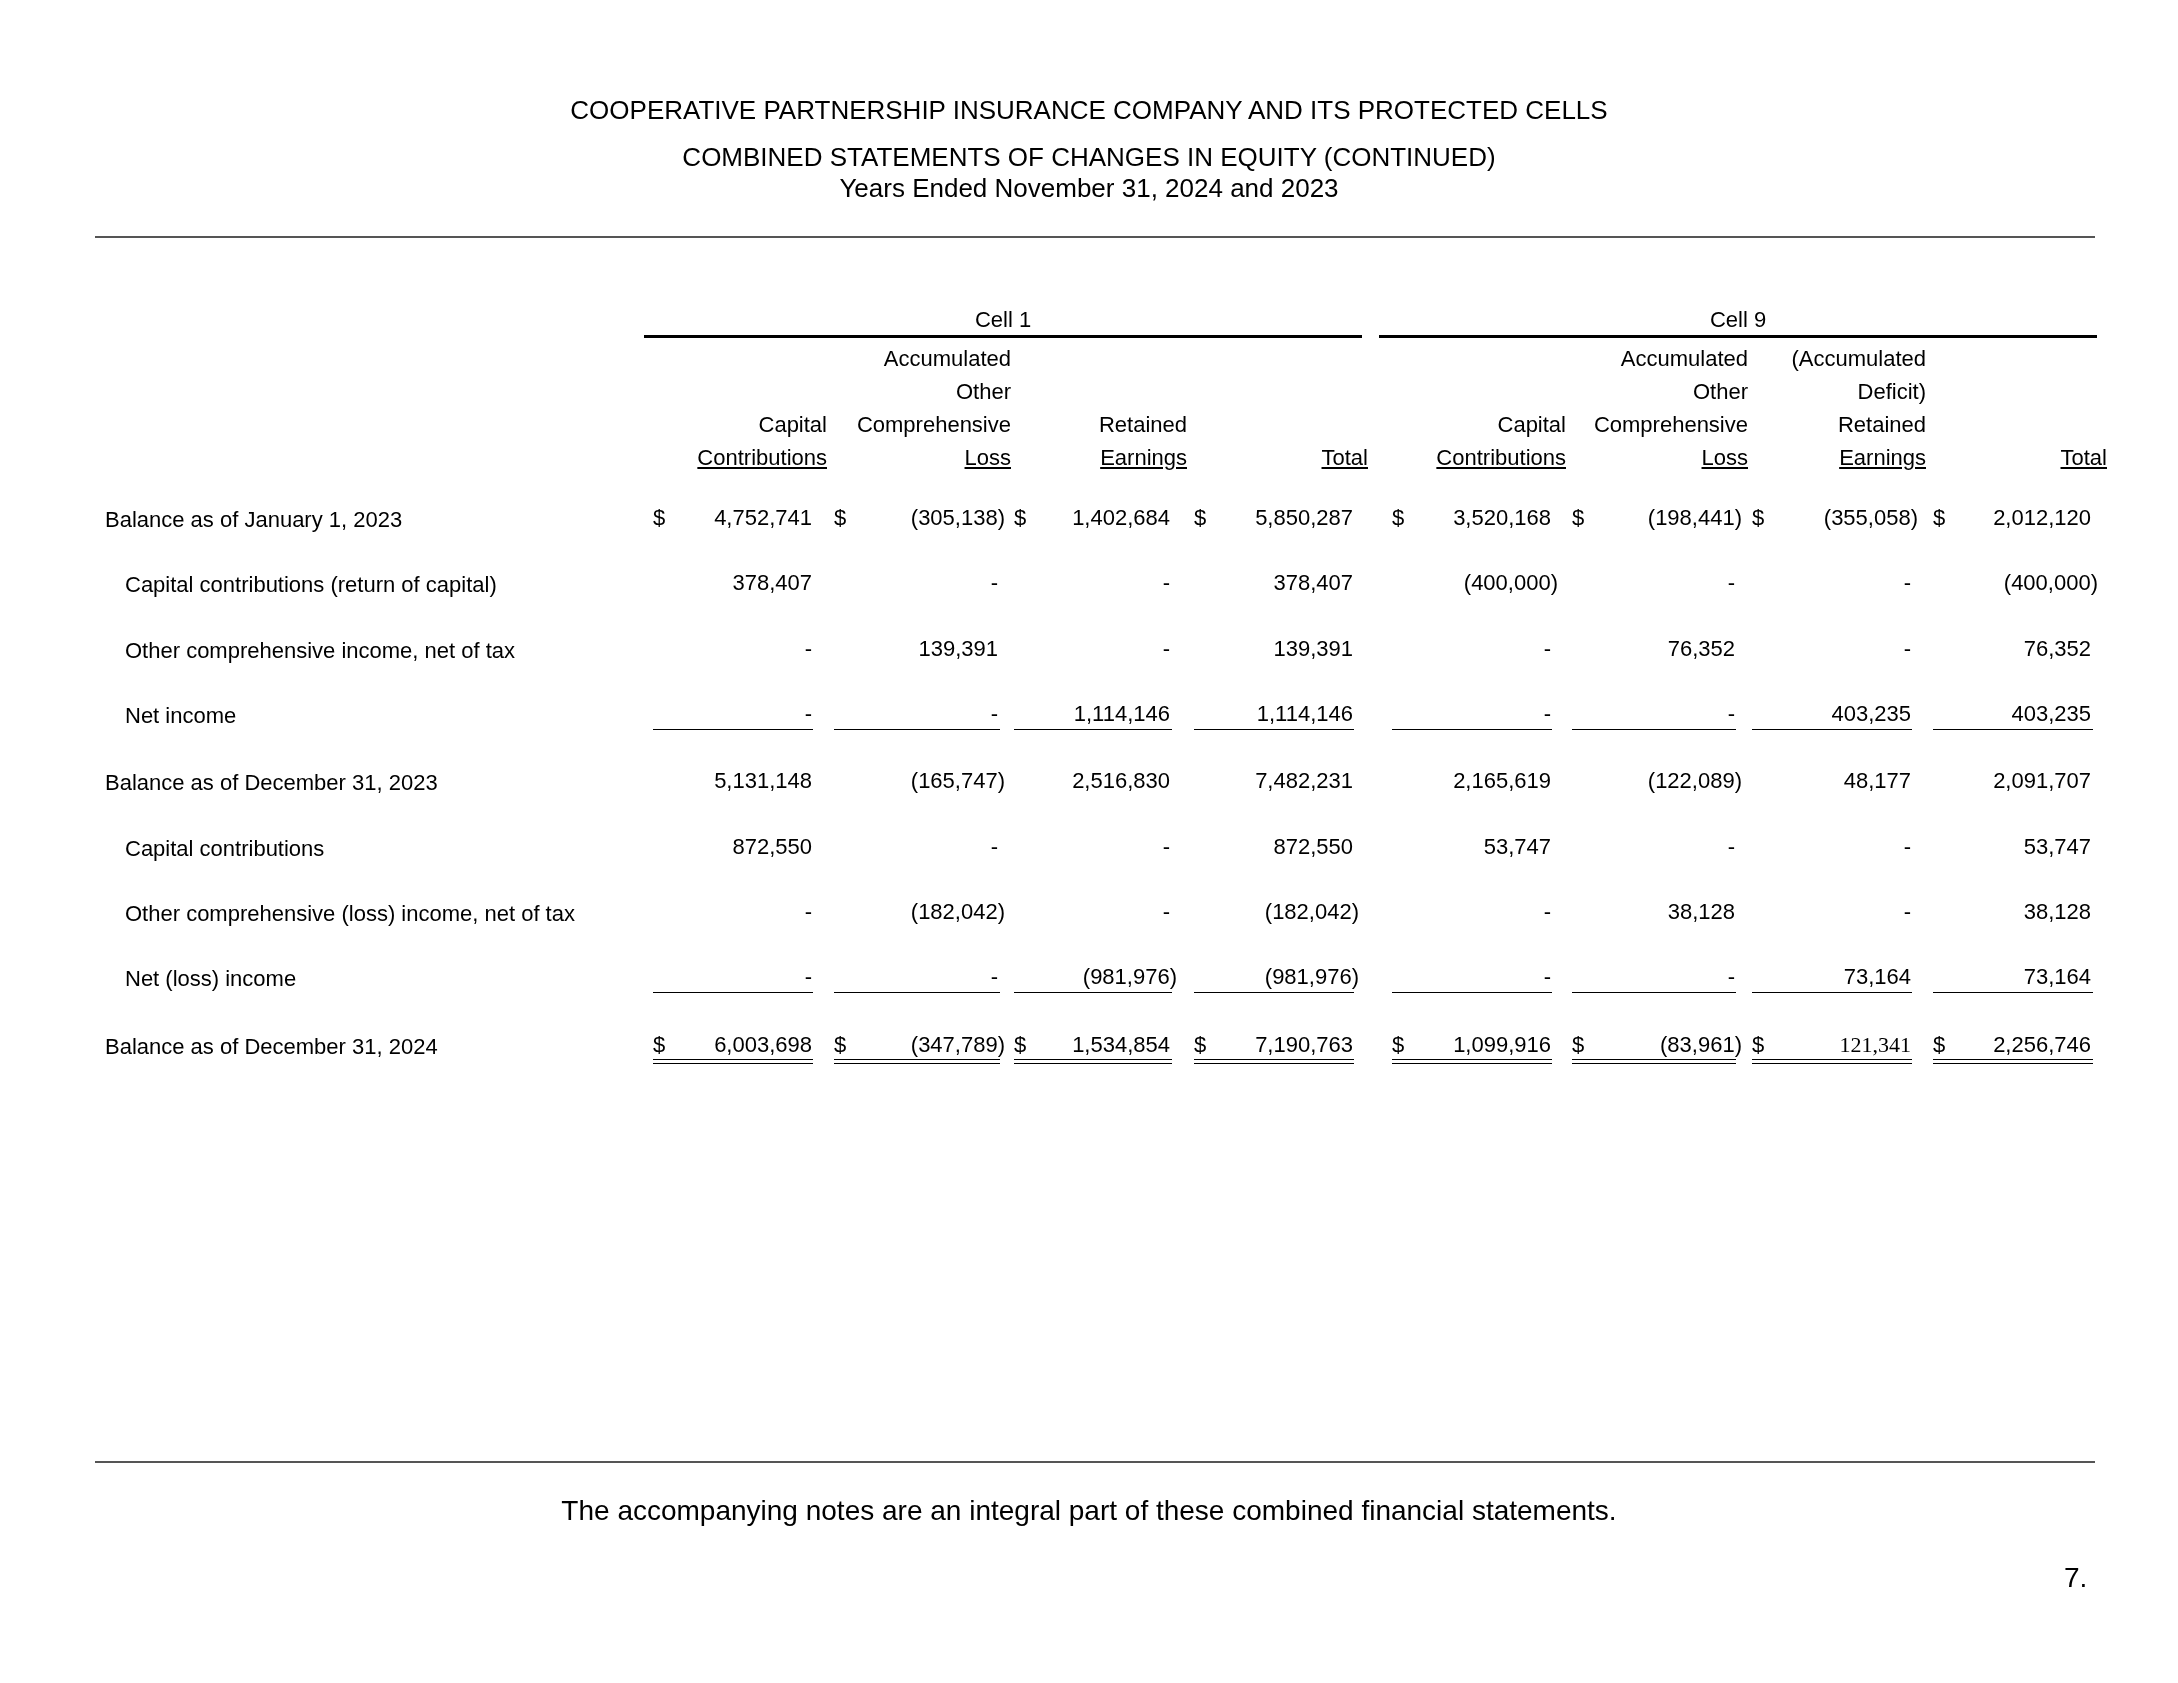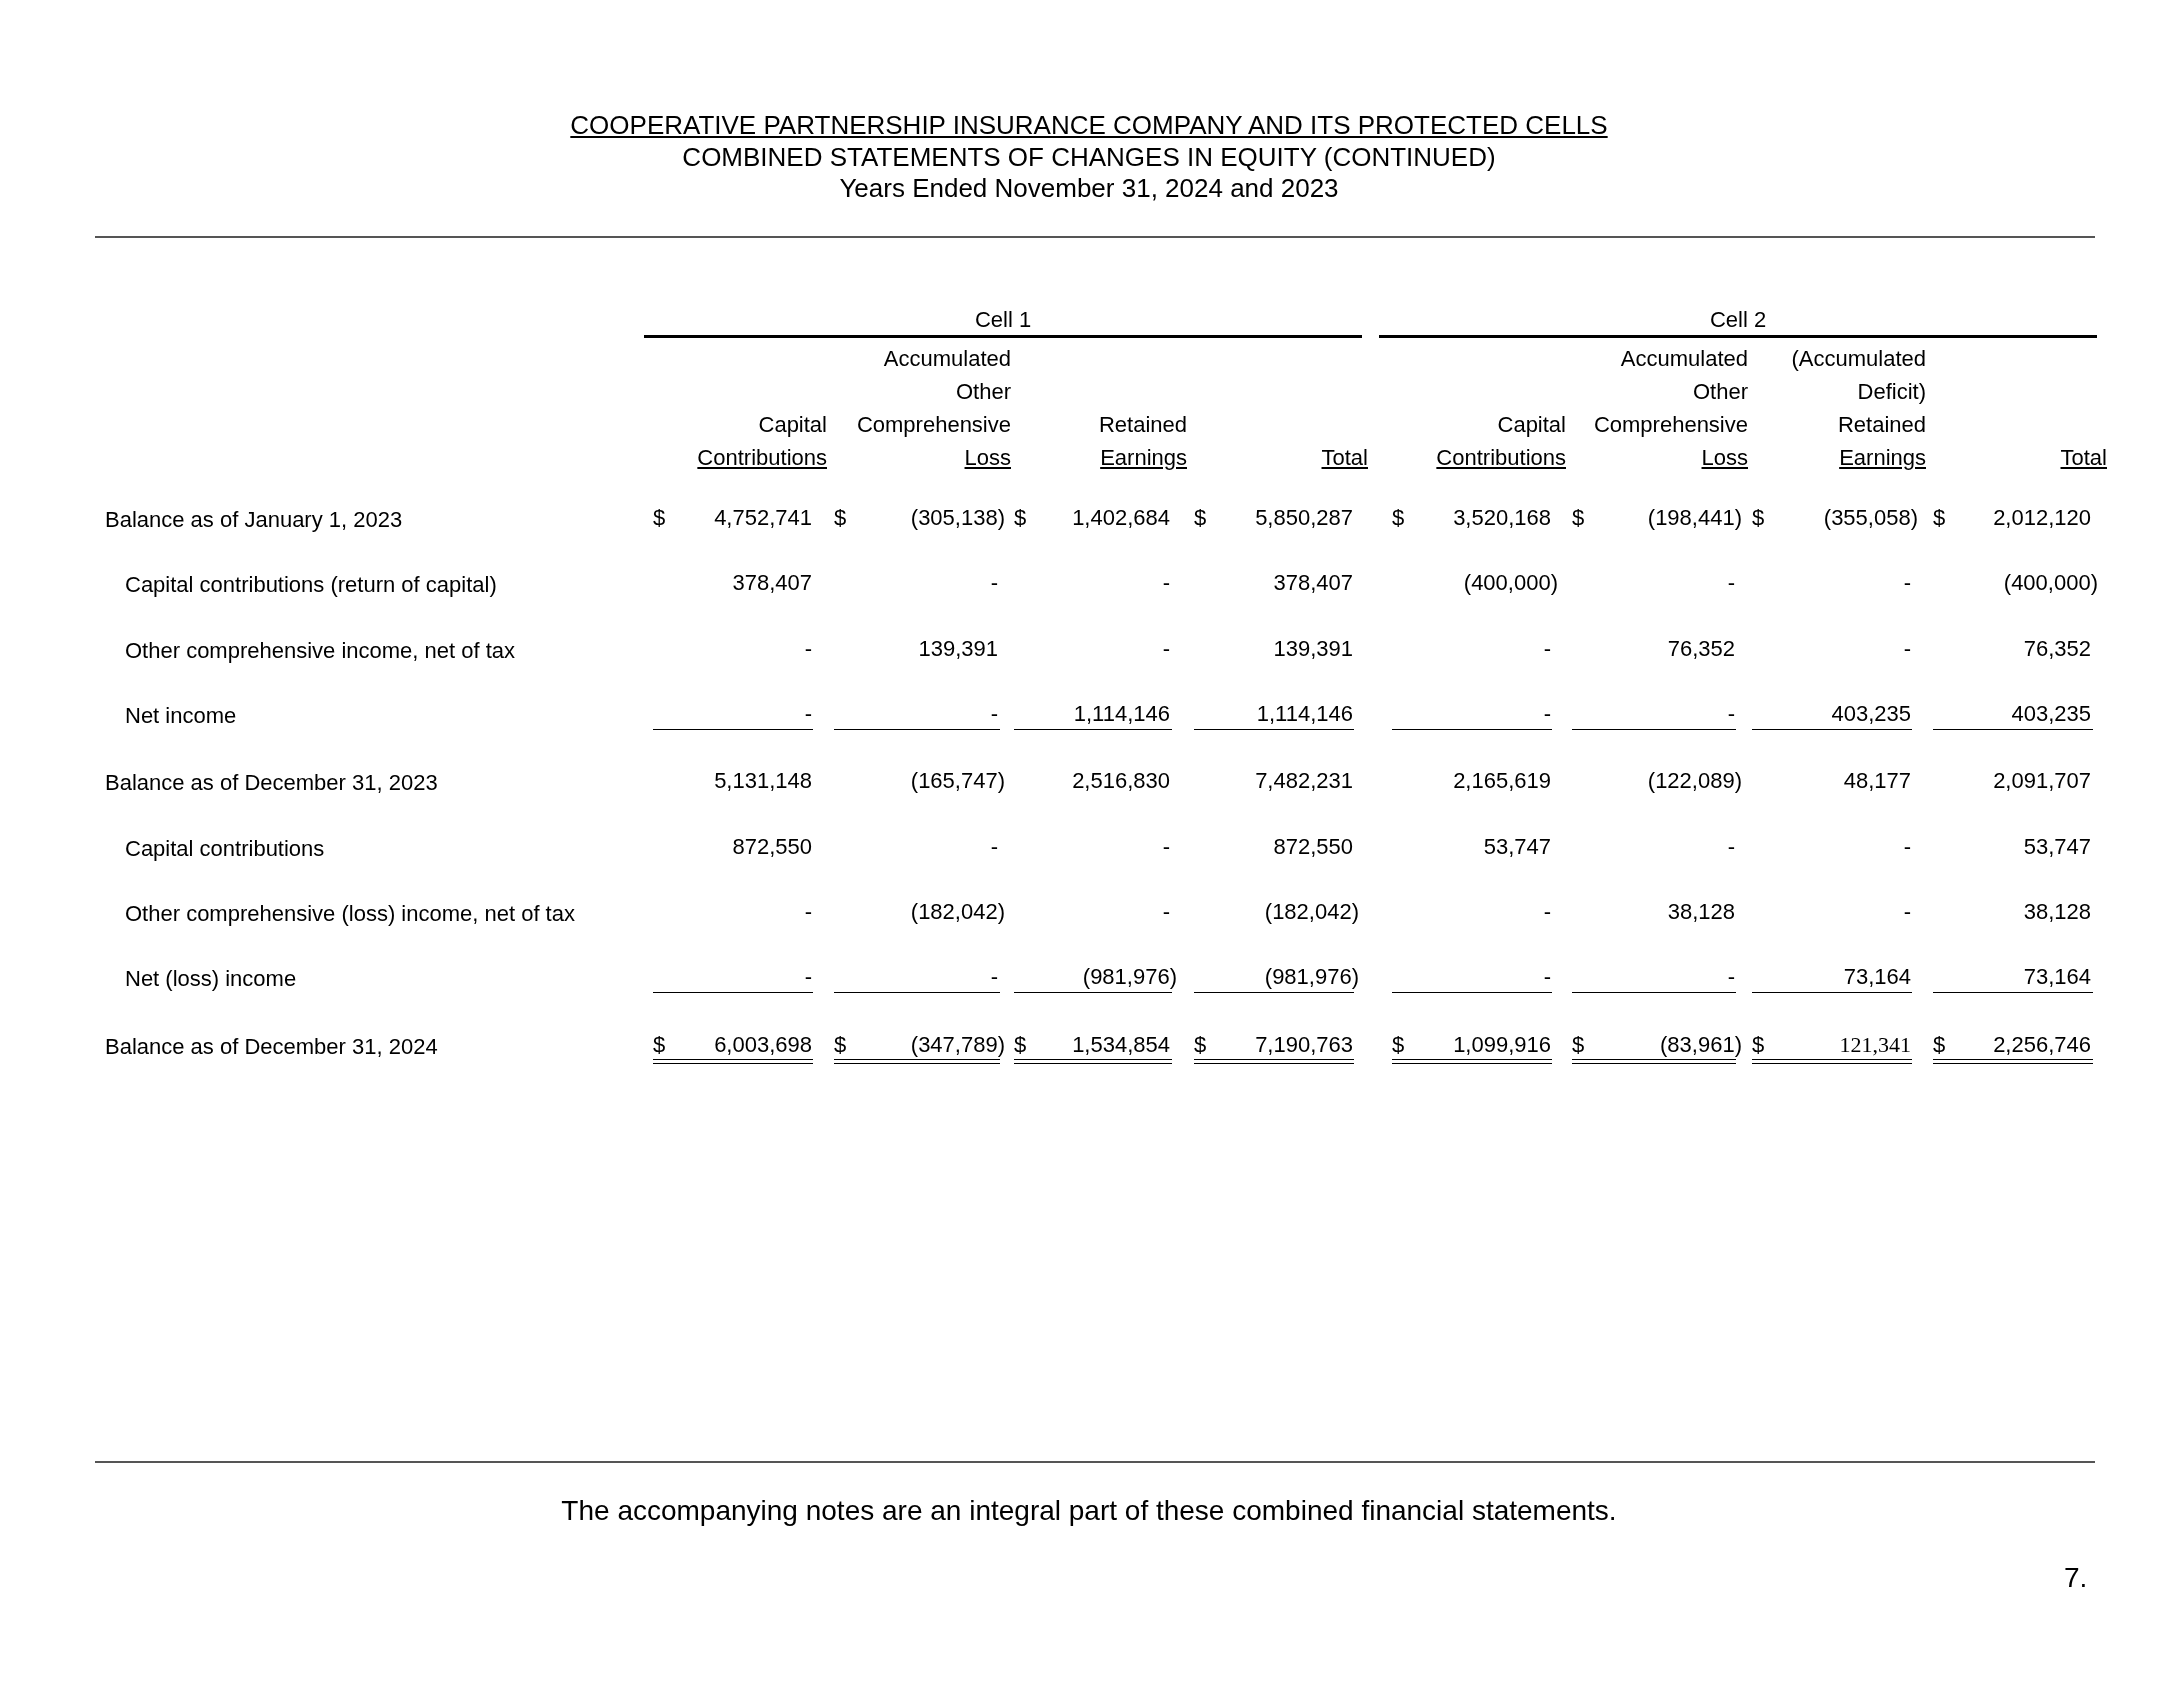--- a/index.html
+++ b/index.html
@@ -1,18 +1,18 @@
 <!DOCTYPE html>
 <html><head>
 <meta charset="utf-8">
 <style>
   html, body { margin:0; padding:0; background:#ffffff; }
   body { width:2178px; height:1683px; position:relative; font-family:"Liberation Sans", sans-serif; color:#000; overflow:hidden; }
   .title { position:absolute; left:0; width:2178px; text-align:center; font-size:26px; line-height:32px; }
-  .t1 { top:109px;text-decoration:underline; } .t2 { top:141px; } .t3 { top:172px; }
+  .t1 { top:94px; } .t2 { top:141px; } .t3 { top:172px; }
   .rule { position:absolute; left:95px; width:2000px; height:0; border-top:2px solid #555; }
   .rule-top { top:236px; }
   .rule-bottom { top:1461px; }
   .cellhdr { position:absolute; top:307px; text-align:center; font-size:22px; }
   .cellhdr-line { position:absolute; top:335px; height:0; border-top:3px solid #000; }
   .colhdr { position:absolute; text-align:center; font-size:22px; line-height:33px; width:178px; }
   .colhdr span { display:block;text-align:right; }
   .u { text-decoration:underline; }
   .rowlabel { position:absolute; font-size:22px; white-space:nowrap; }
   .dollar { position:absolute; font-size:22px; }
@@ -50,21 +50,21 @@
       <span>&nbsp;</span>
       <span>Retained</span>
       <span class="u">Earnings</span>
     </div>
     <div class="colhdr" style="left: 1190px; top: 342px;">
       <span>&nbsp;</span>
       <span>&nbsp;</span>
       <span>&nbsp;</span>
       <span class="u">Total</span>
     </div>
-    <div class="cellhdr" style="left: 1379px; width: 718px;">Cell 2</div>
+    <div class="cellhdr" style="left: 1379px; width: 718px;">Cell 9</div>
     <div class="cellhdr-line" style="left: 1379px; width: 718px;"></div>
     <div class="colhdr" style="left: 1388px; top: 342px;">
       <span>&nbsp;</span>
       <span>&nbsp;</span>
       <span>Capital</span>
       <span class="u">Contributions</span>
     </div>
     <div class="colhdr" style="left: 1570px; top: 342px;">
       <span>Accumulated</span>
       <span>Other</span>

